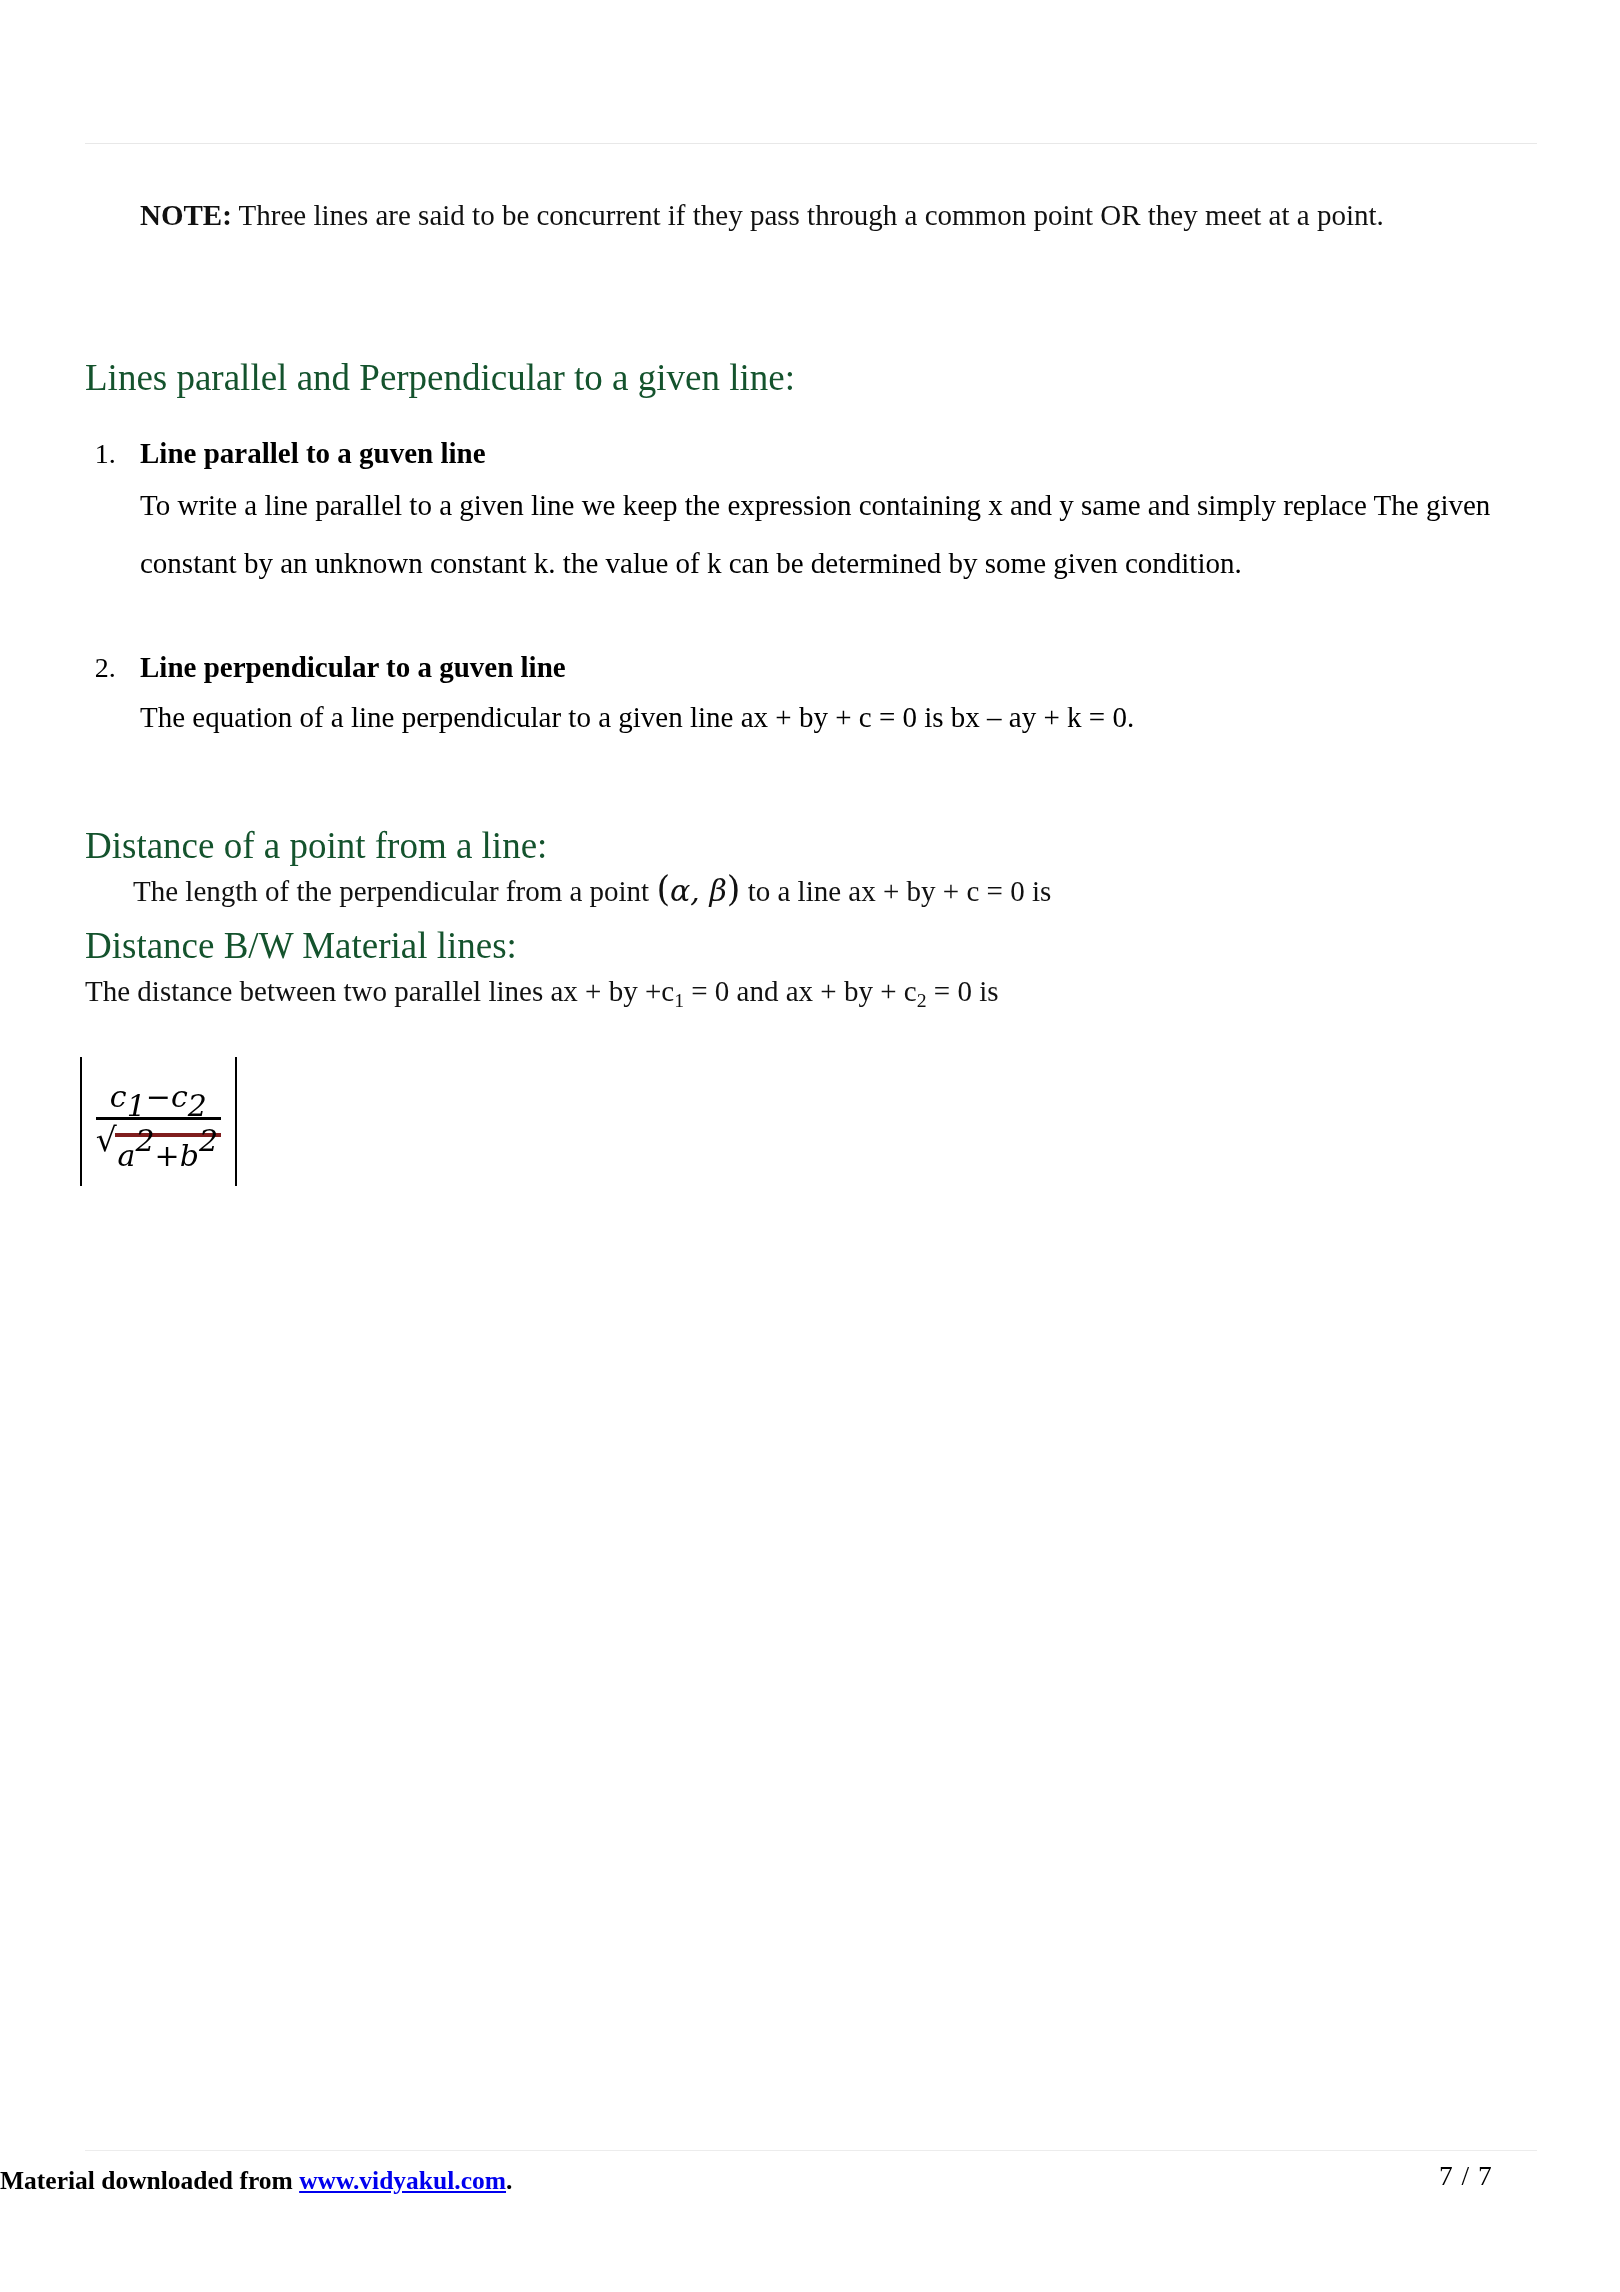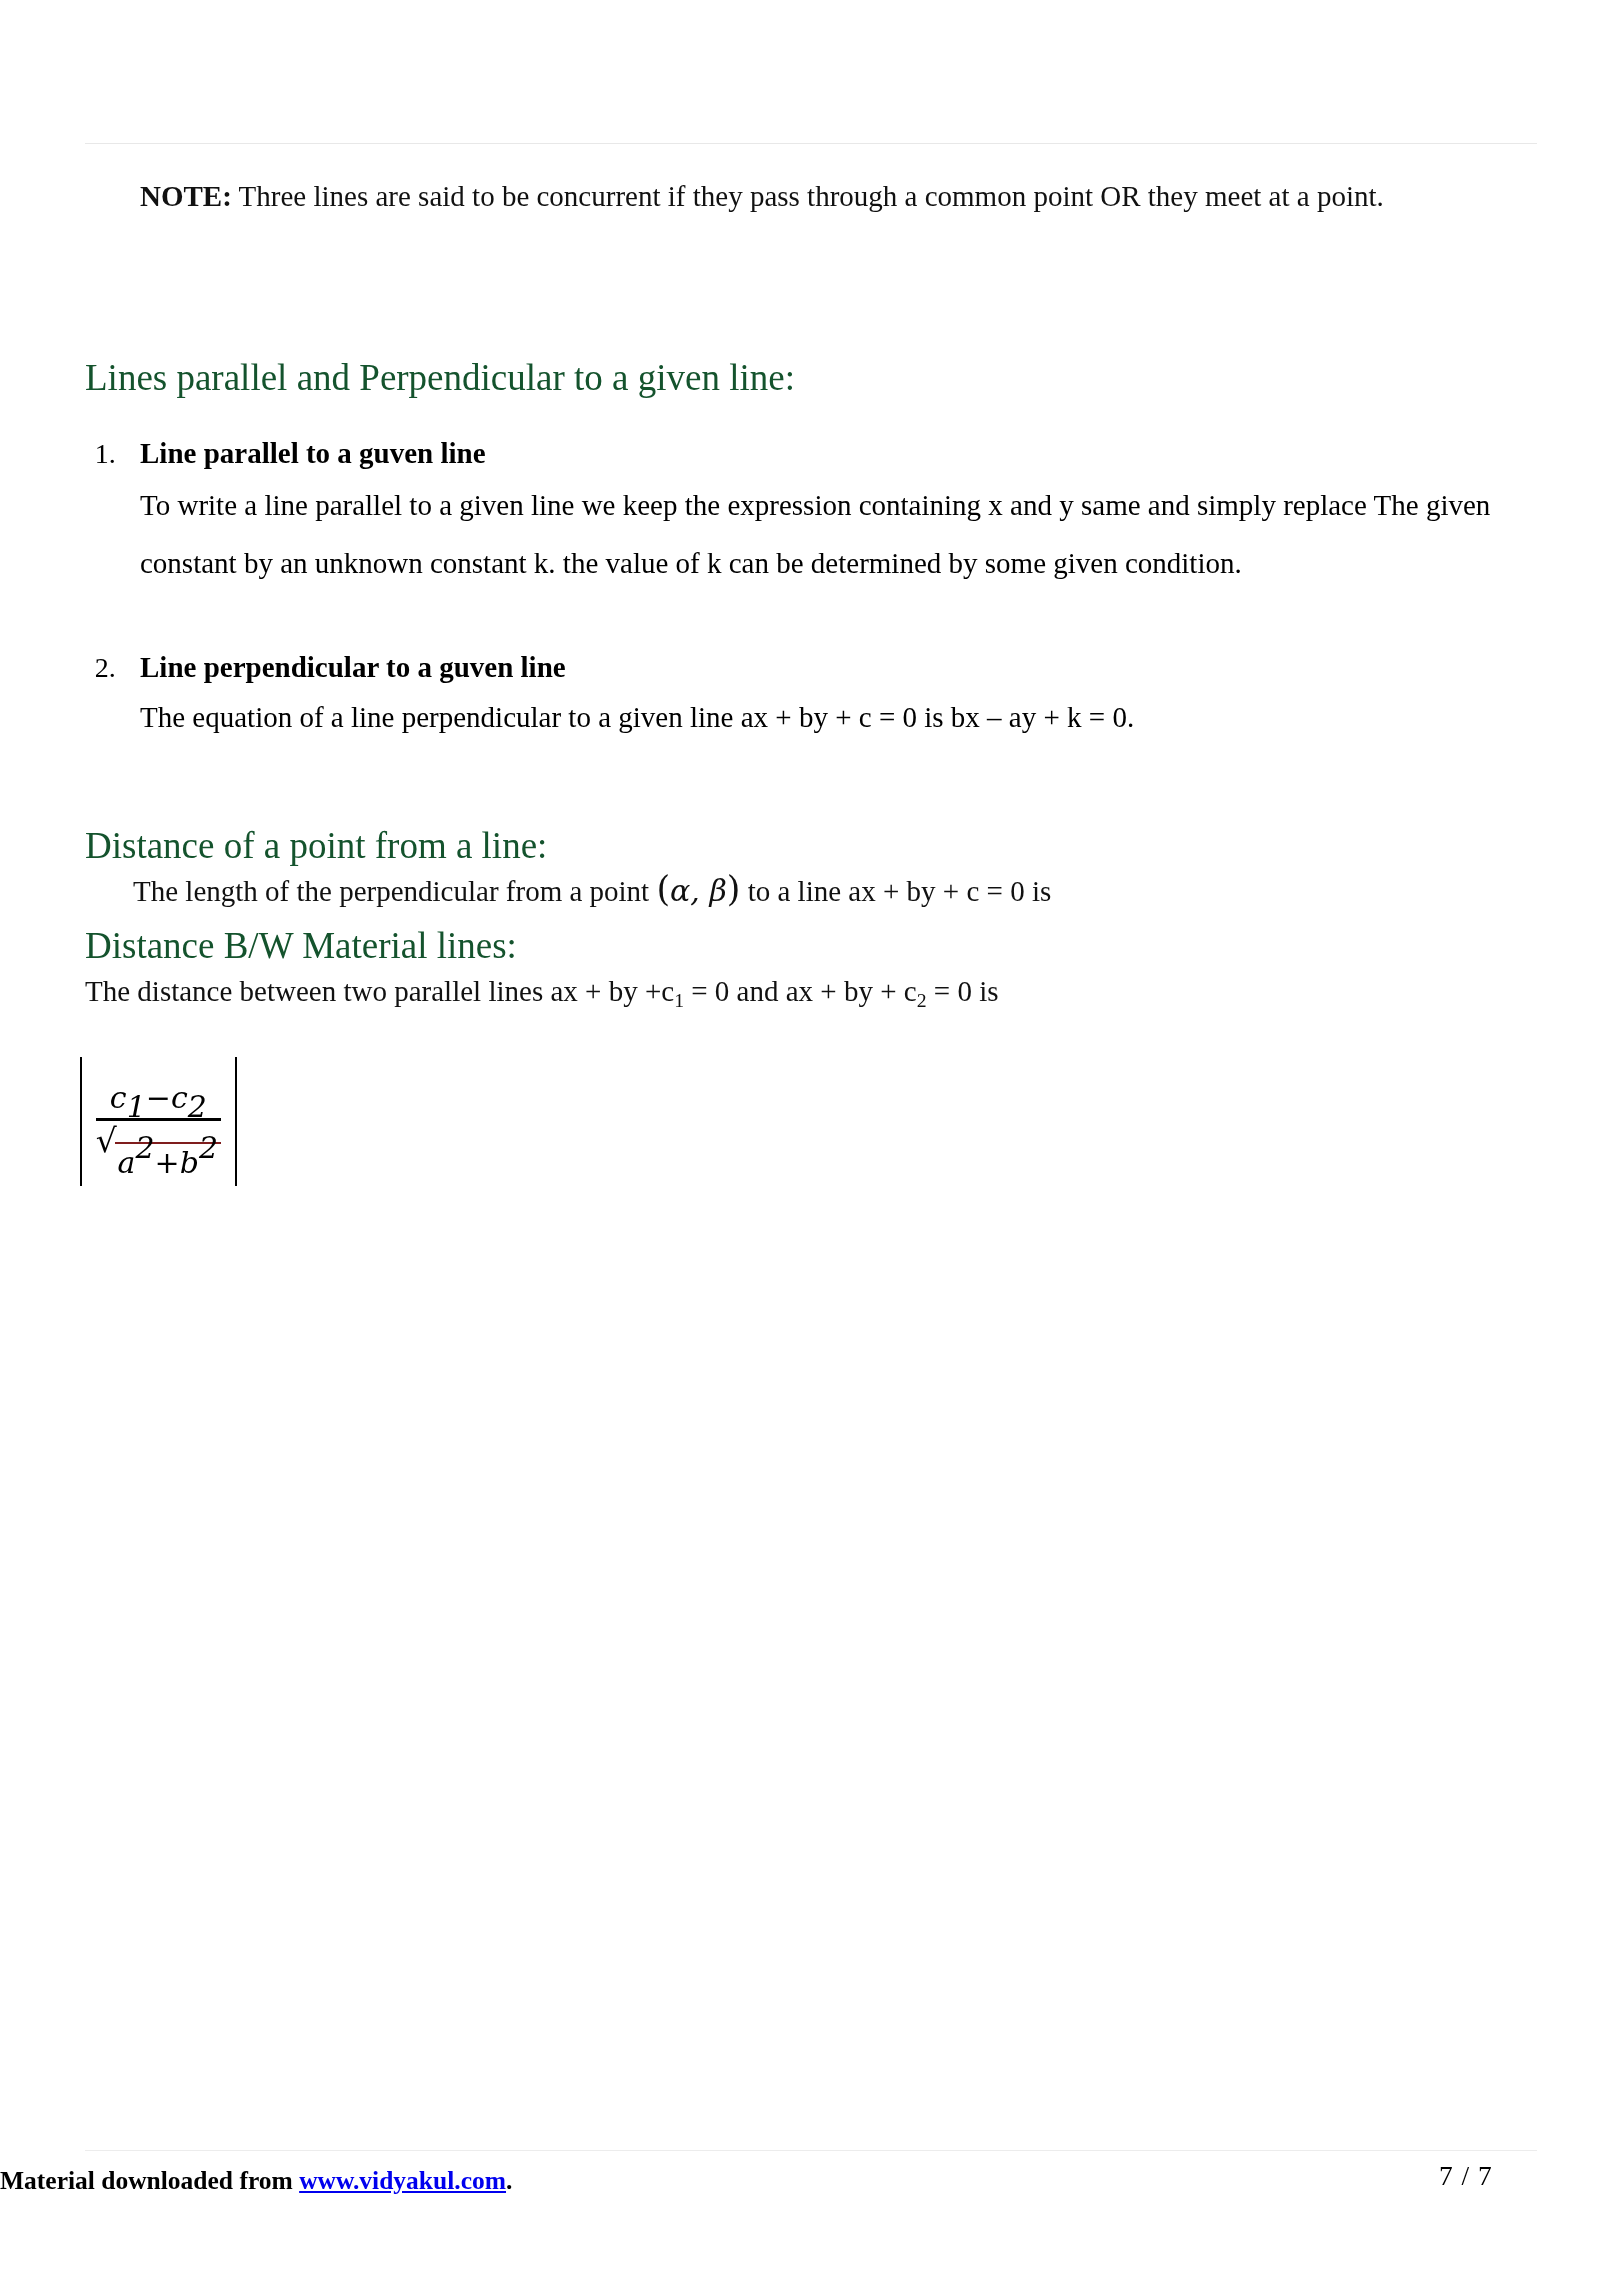--- a/index.html
+++ b/index.html
@@ -211,24 +211,24 @@
   }
   .sqrt-glyph {
     font-size: 33px;
     line-height: 27.4px;
     font-style: normal;
     margin-right: -2px;
     position: relative;
     top: 2px;
   }
   .sqrt-body {
-    border-top: 2px solid #7f1d1d;
+    border-top: 4px solid #7f1d1d;
     padding: 1px 2.9px 0 2.9px;
     position: relative;
-    top: 17px;
+    top: 9px;
   }
 
   
   #page-footer {
     position: absolute;
     left: 0;
     top: 2137px;
     width: 1620px;
     height: 156px;
   }
@@ -268,21 +268,21 @@
 <body>
 
 <div id="page-header">
 
 
   <div class="header-rule"></div>
 </div>
 
 <div id="content">
 
-  <div class="para" style="left:140px; top:167px; width:1284px;">
+  <div class="para" style="left:140px; top:186px; width:1284px;">
     <b class="inline-bold">NOTE:</b><span> Three lines are said to be concurrent if they pass through a common point OR they meet at a point.</span>
   </div>
 
   <div class="heading" style="left:85px; top:358px;">Lines parallel and Perpendicular to a given line:</div>
 
   <div class="list-item" style="top:433px;">
     <span class="li-marker">1.</span>
     <span class="li-title">Line parallel to a guven line</span>
     <span class="li-body" style="top:43px;">To write a line parallel to a given line we keep the expression containing x and y same and simply replace The given constant by an unknown constant k. the value of k can be determined by some given condition.</span>
   </div>

